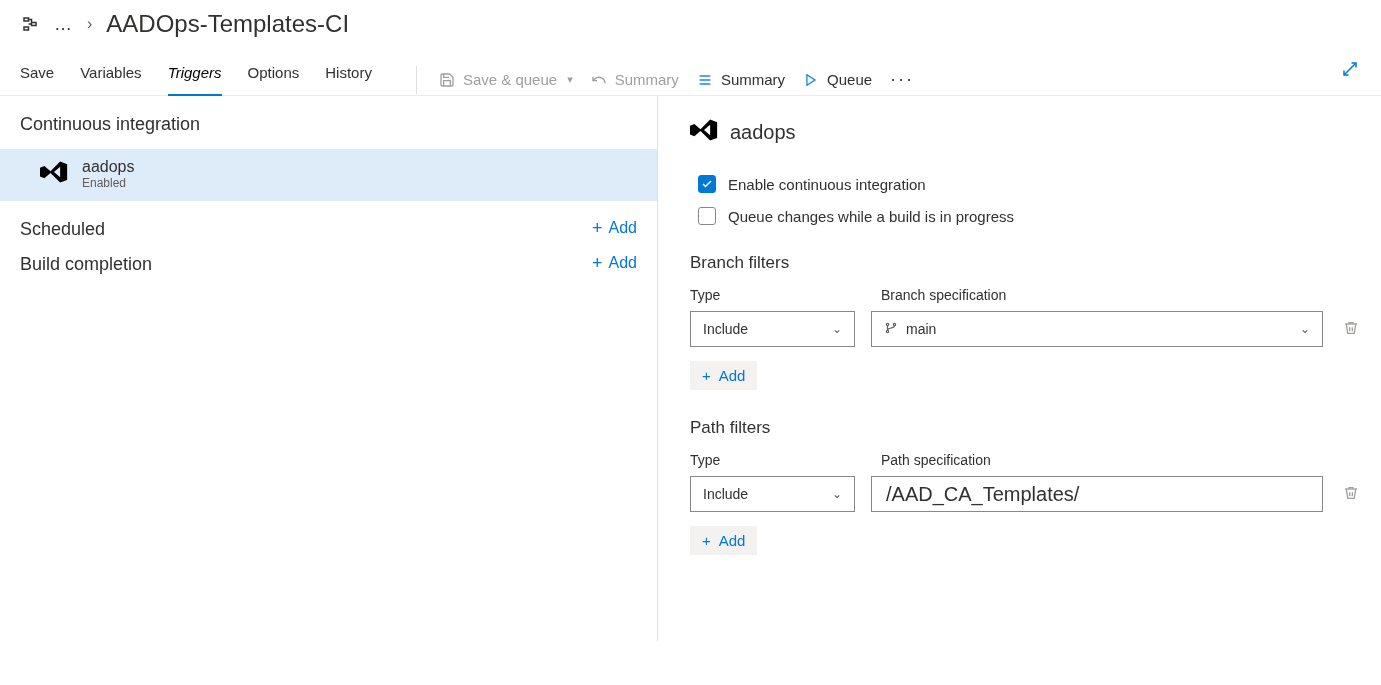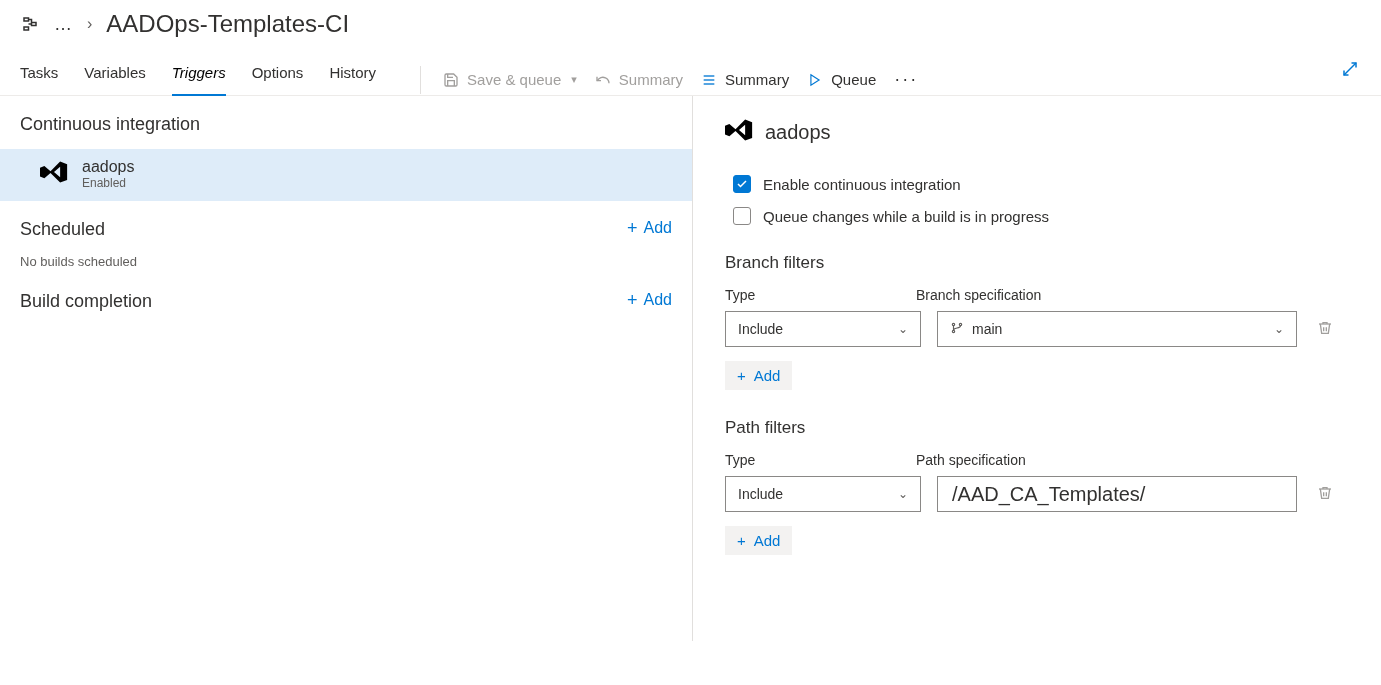--- a/index.html
+++ b/index.html
@@ -95,22 +95,22 @@
   .filter-row { display:flex; align-items:center; gap:16px; margin-bottom:14px;}
   .select-box, .input-box {
     height:36px;
     border:1px solid #8a8886;
     display:flex; align-items:center;
     padding:0 12px;
     font-size:14px;
     color:#323130;
     background:#fff;
   }
-  .select-box { width:196px; justify-content:space-between; cursor:pointer;}
-  .input-box  { width:360px; gap:8px;}
+  .select-box { width:165px; justify-content:space-between; cursor:pointer;}
+  .input-box  { width:452px; gap:8px;}
   .select-box .caret, .input-box .caret { color:#605e5c; font-size:12px;}
   .branch-ico { color:#605e5c;}
   .trash { color:#a19f9d; cursor:pointer; padding:4px;}
   .add-btn {
     display:inline-flex; align-items:center; gap:8px;
     background:#f3f2f1; padding:6px 12px;
     color:#0078d4; font-size:15px; cursor:pointer;
   }
   .path-input { flex:1; border:none; outline:none; font-size:20px; color:#323130; font-family:inherit;}
 </style>
@@ -123,21 +123,21 @@
       <path d="M4 4h6v4H4zM4 16h6v4H4zM14 10h6v4h-6zM10 6h4v6h-4"></path>
     </svg>
   </span>
   <span class="breadcrumb-dots">…</span>
   <span class="chev">›</span>
   <span class="pipeline-title">AADOps-Templates-CI</span>
 </div>
 
 <div class="tabbar">
   <div class="tabs">
-    <div class="tab">Tasks</div>
+    <div class="tab">Save</div>
     <div class="tab">Variables</div>
     <div class="tab active">Triggers</div>
     <div class="tab">Options</div>
     <div class="tab">History</div>
   </div>
 
   <div class="toolbar">
     <div class="tool-sep"></div>
     <div class="tool-btn disabled">
       <span class="ico">
@@ -207,21 +207,20 @@
       </div>
     </div>
 
     <div class="section-heading">
       <span>Scheduled</span>
       <span class="add-link">
         <span class="plus">+</span>
         <span>Add</span>
       </span>
     </div>
-    <div class="muted-line">No builds scheduled</div>
 
     <div class="section-heading">
       <span>Build completion</span>
       <span class="add-link">
         <span class="plus">+</span>
         <span>Add</span>
       </span>
     </div>
   </div>
 

